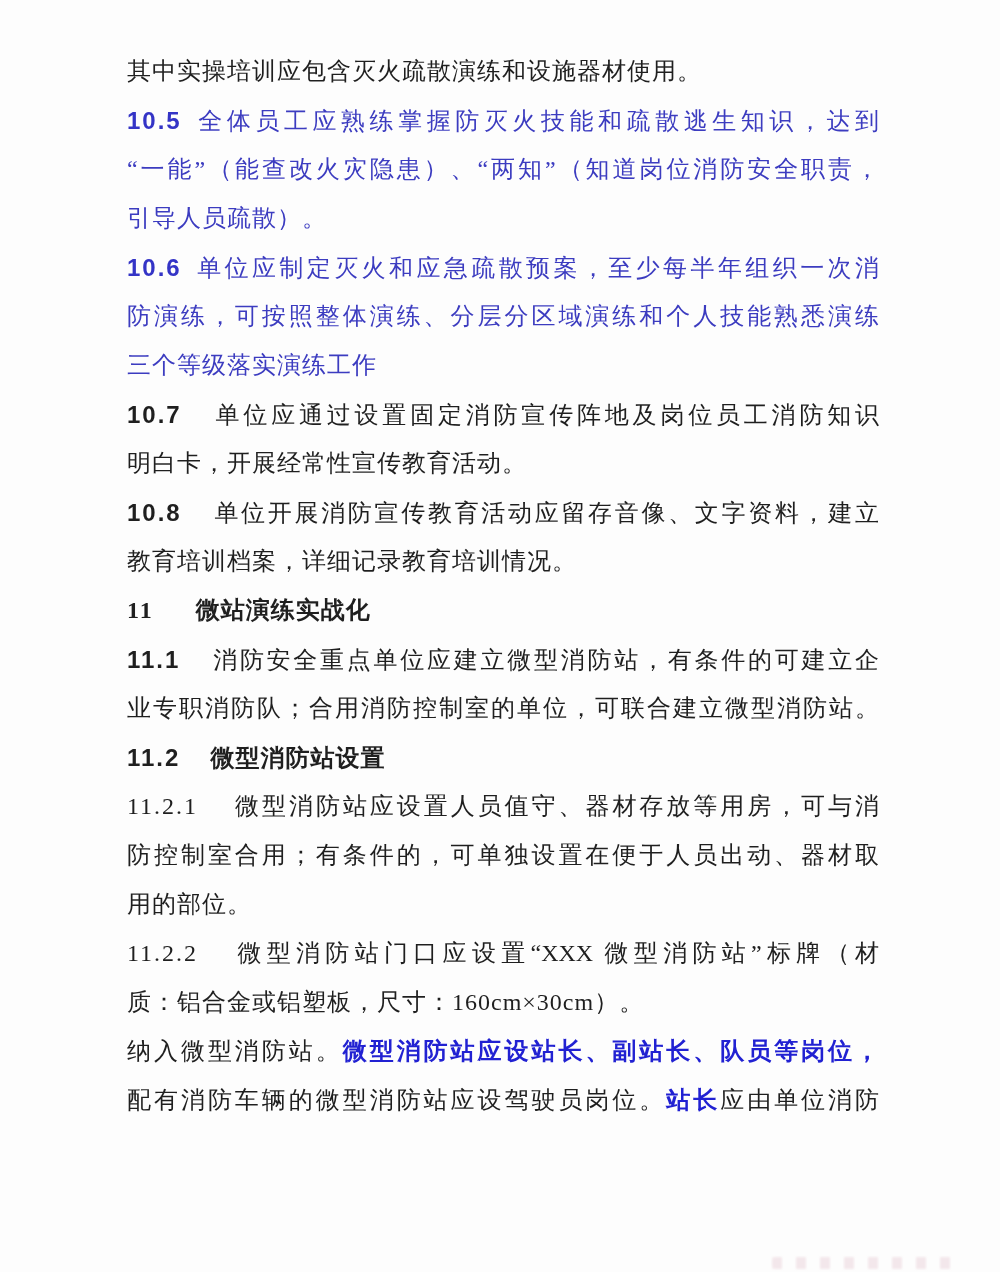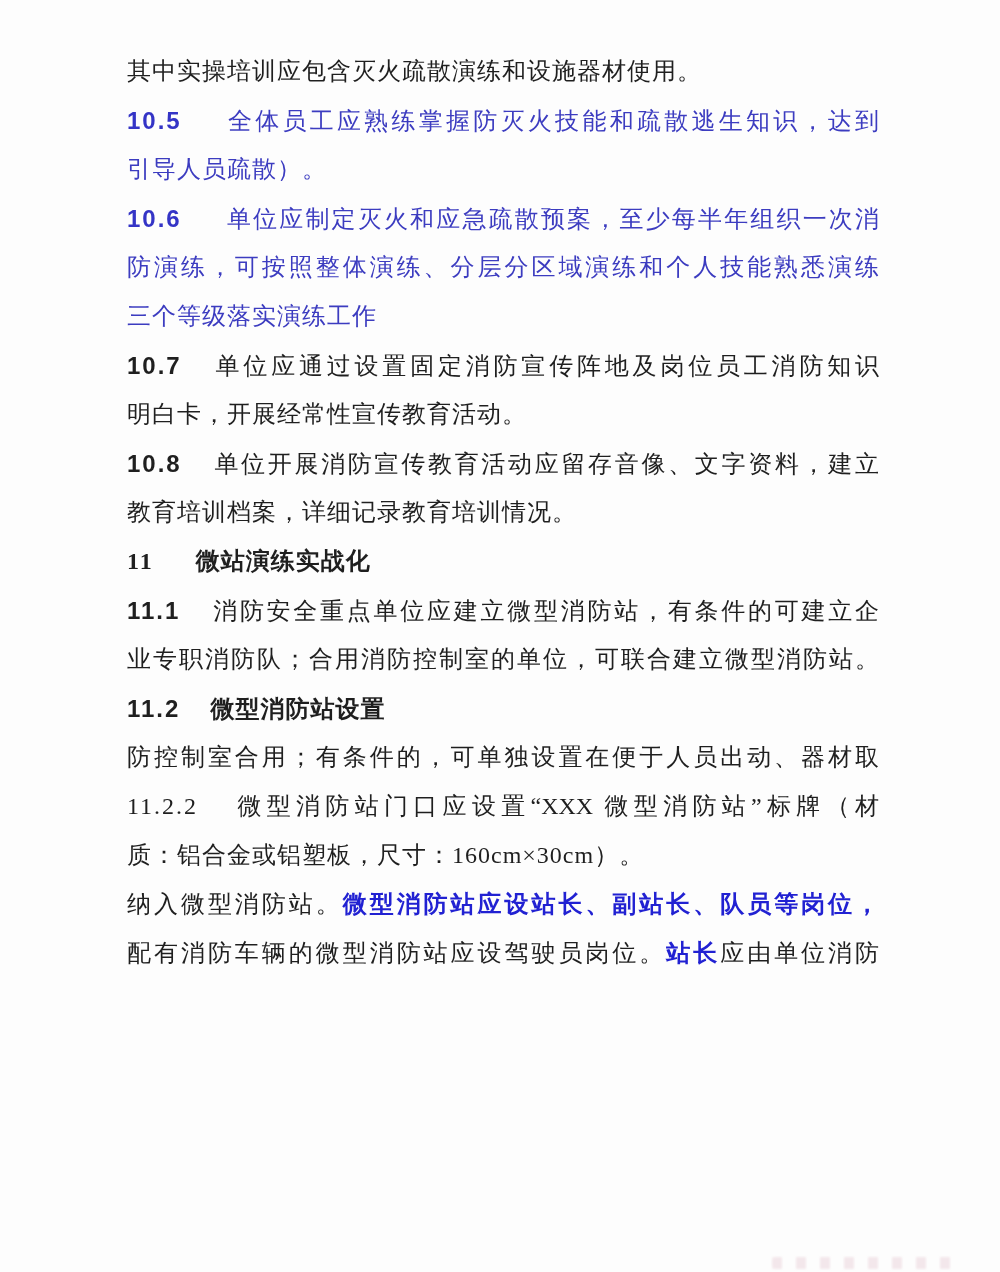--- a/index.html
+++ b/index.html
@@ -38,21 +38,21 @@
   .seg{display:inline;}
   .seg.black{color:var(--black,#1f1f1f);}
   .seg.blue{color:var(--blue,#3c3cc0);}
   .seg.blue-bold{color:var(--blueBold,#2121d2);font-weight:700;}
   .seg.heading{color:var(--black,#1f1f1f);font-weight:700;}
   .seg.num-blue{
     color:var(--numBlue,#3434c6);
     font-weight:700;
     font-family:"Liberation Sans","DejaVu Sans",sans-serif;
     letter-spacing:2px;
-    margin-right:43px;
+    margin-right:12px;
   }
   .seg.num-black{
     color:var(--black,#1f1f1f);
     font-weight:700;
     font-family:"Liberation Sans","DejaVu Sans",sans-serif;
     letter-spacing:2px;
     margin-right:30px;
   }
   .seg.num-black-wide{
     color:var(--black,#1f1f1f);
@@ -78,32 +78,35 @@
     border-radius:2px;
   }
 </style>
 </head>
 <body>
 
 <div class="page" style="background: rgb(253, 253, 253);">
   <div class="doc">
       <div class="line l"><span class="seg black">其中实操培训应包含灭火疏散演练和设施器材使用。</span></div>
       <div class="line j"><span class="seg num-blue">10.5</span><span class="seg blue">全体员工应熟练掌握防灭火技能和疏散逃生知识，达到</span></div>
+      <div class="line j"><span class="seg blue">“一能”（能查改火灾隐患）、“两知”（知道岗位消防安全职责，</span></div>
       <div class="line l"><span class="seg blue">引导人员疏散）。</span></div>
       <div class="line j"><span class="seg num-blue">10.6</span><span class="seg blue">单位应制定灭火和应急疏散预案，至少每半年组织一次消</span></div>
       <div class="line j"><span class="seg blue">防演练，可按照整体演练、分层分区域演练和个人技能熟悉演练</span></div>
       <div class="line l"><span class="seg blue">三个等级落实演练工作</span></div>
       <div class="line j"><span class="seg num-black">10.7</span><span class="seg black">单位应通过设置固定消防宣传阵地及岗位员工消防知识</span></div>
       <div class="line l"><span class="seg black">明白卡，开展经常性宣传教育活动。</span></div>
       <div class="line j"><span class="seg num-black">10.8</span><span class="seg black">单位开展消防宣传教育活动应留存音像、文字资料，建立</span></div>
       <div class="line l"><span class="seg black">教育培训档案，详细记录教育培训情况。</span></div>
       <div class="line l"><span class="seg num-black-wide">11</span><span class="seg heading">微站演练实战化</span></div>
       <div class="line j"><span class="seg num-black">11.1</span><span class="seg black">消防安全重点单位应建立微型消防站，有条件的可建立企</span></div>
       <div class="line j"><span class="seg black">业专职消防队；合用消防控制室的单位，可联合建立微型消防站。</span></div>
       <div class="line l"><span class="seg num-black">11.2</span><span class="seg heading">微型消防站设置</span></div>
+      <div class="line j"><span class="seg num-serif">11.2.1</span><span class="seg black">微型消防站应设置人员值守、器材存放等用房，可与消</span></div>
       <div class="line j"><span class="seg black">防控制室合用；有条件的，可单独设置在便于人员出动、器材取</span></div>
+      <div class="line l"><span class="seg black">用的部位。</span></div>
       <div class="line j"><span class="seg num-serif">11.2.2</span><span class="seg black">微型消防站门口应设置“XXX 微型消防站”标牌（材</span></div>
       <div class="line l"><span class="seg black">质：铝合金或铝塑板，尺寸：160cm×30cm）。</span></div>
       <div class="line j"><span class="seg black">纳入微型消防站。</span><span class="seg blue-bold">微型消防站应设站长、副站长、队员等岗位，</span></div>
       <div class="line j"><span class="seg black">配有消防车辆的微型消防站应设驾驶员岗位。</span><span class="seg blue-bold">站长</span><span class="seg black">应由单位消防</span></div>
     </div>
   <div class="watermark"></div>
 </div>
 
 </body></html>

